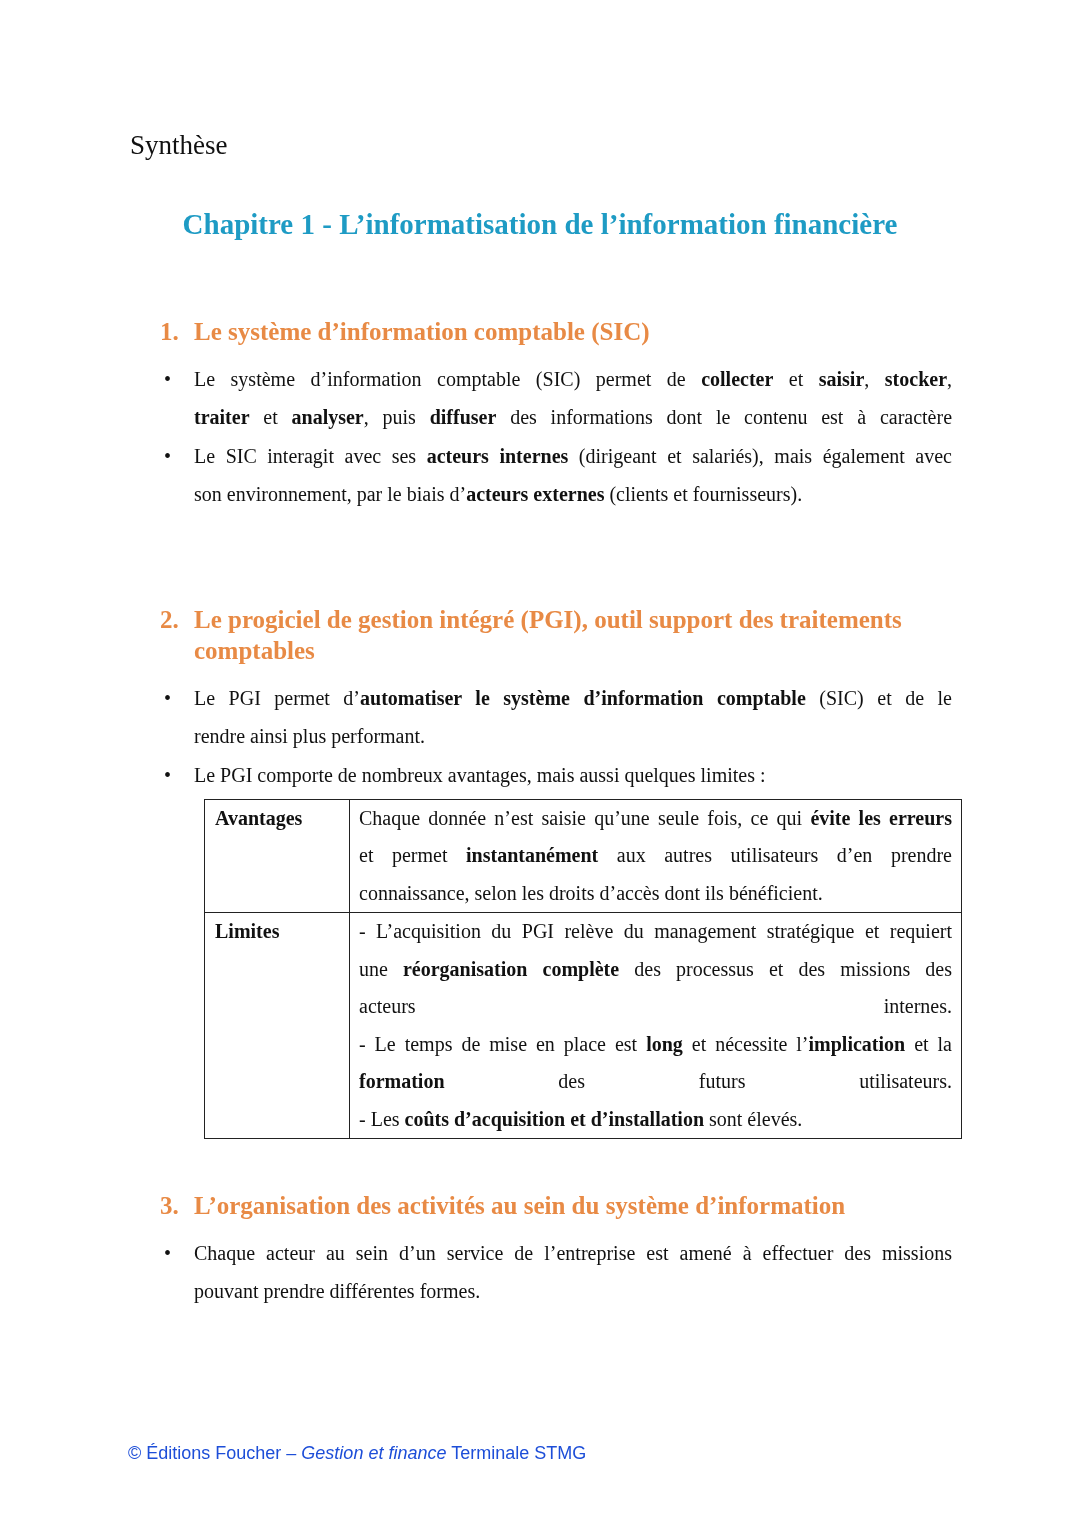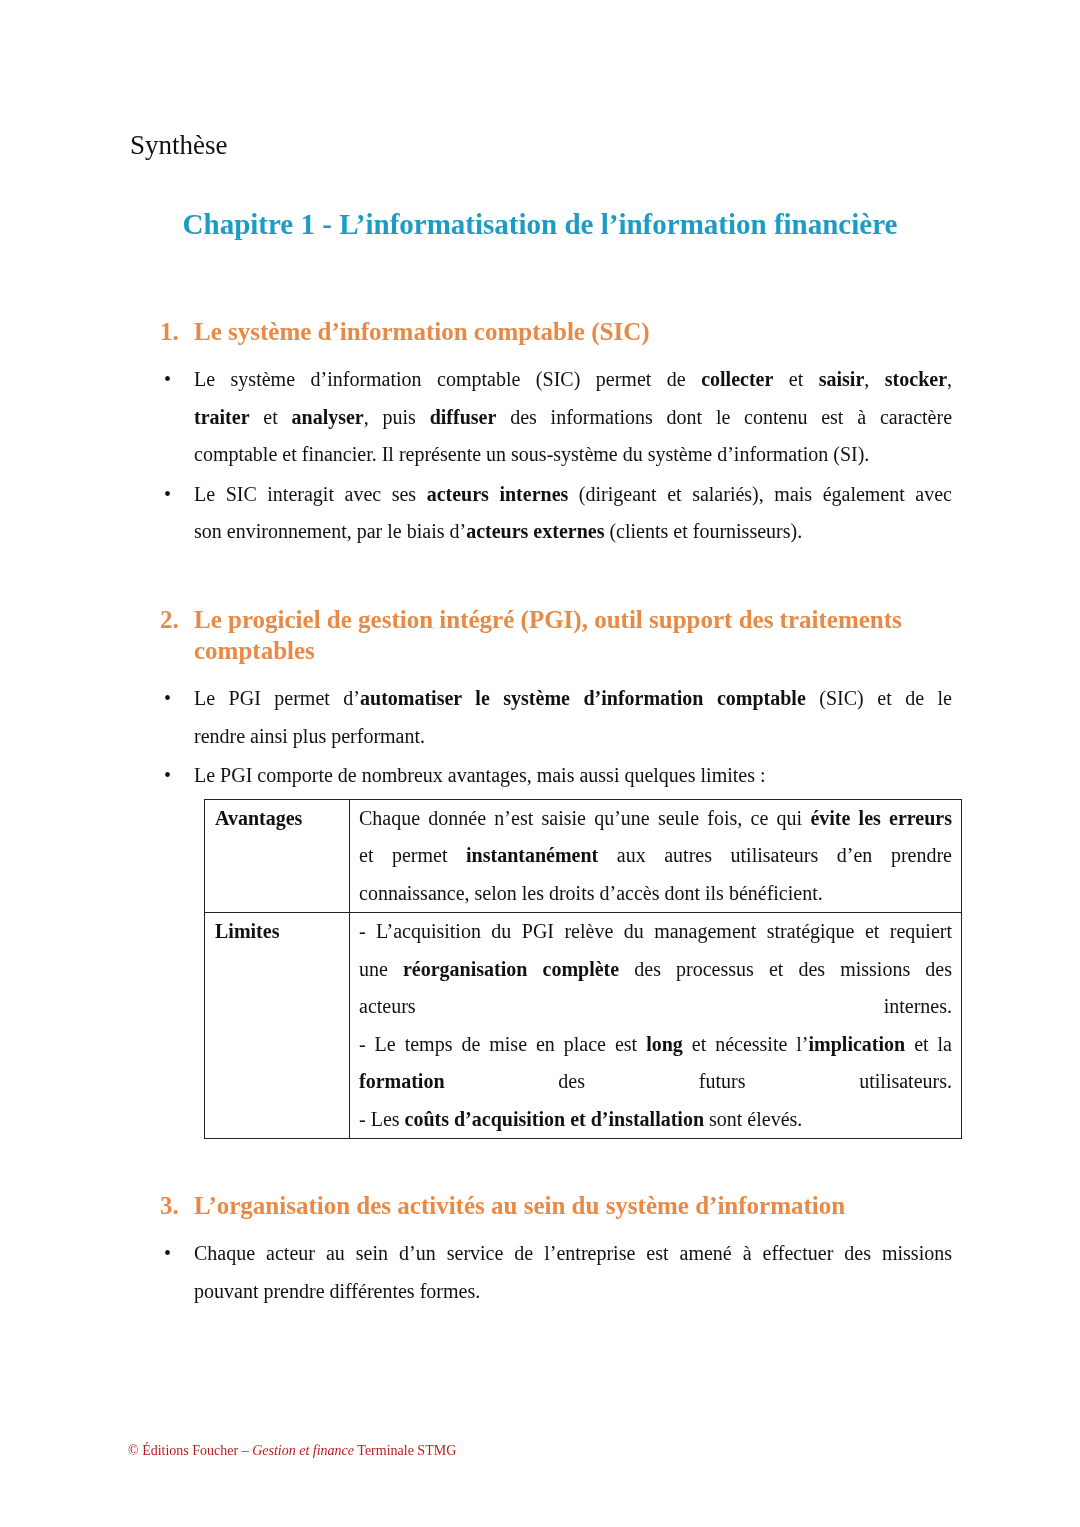--- a/index.html
+++ b/index.html
@@ -21,39 +21,38 @@
   .s2 { top: 604px; }
   .s2 .bullets { margin-top: 14px; }
   .s3 { top: 1190px; }
   .s3 .bullets { margin-top: 14px; }
   table.pgi { border-collapse: collapse; margin-left: 44px; width: 758px; margin-top: 4px; }
   table.pgi td { border: 1.5px solid #222; vertical-align: top; font-size: 20px; line-height: 37.5px; }
   table.pgi td.head { width: 128px; padding: 0 6px 0 10px; font-weight: bold; }
   table.pgi td.body { padding: 0 9px 0 9px; text-align: justify; }
   .jline { display: block; text-align: justify; text-align-last: justify; }
   .lline { display: block; }
-  .footer { position: absolute; left: 128px; top: 1443px; font-family: Liberation Serif, serif;
-            font-size: 14px; color: #b91c1c; }
+  .footer { position: absolute; left: 128px; top: 1443px; font-family: Liberation Sans, sans-serif;
+            font-size: 18px; color: #1d4ed8; }
 </style>
 </head>
 <body>
 
 <div class="page-label">Synthèse</div>
 <div class="chapter-title">Chapitre 1 - L’informatisation de l’information financière</div>
 
 <div class="section s1">
   <div class="section-heading">
     <span class="num">1.</span>
     <span>Le système d’information comptable (SIC)</span>
   </div>
   <ul class="bullets">
     <li>
         <span class="jline"><span>Le système d’information comptable (SIC) permet de </span><b>collecter</b><span> et </span><b>saisir</b><span>, </span><b>stocker</b><span>,</span></span>
         <span class="jline"><b>traiter</b><span> et </span><b>analyser</b><span>, puis </span><b>diffuser</b><span> des informations dont le contenu est à caractère</span></span>
-        <span class="lline"><span>comptable et financier. Il représente un sous-système du système d’information (SI).</span></span>
       </li>
     <li>
         <span class="jline"><span>Le SIC interagit avec ses </span><b>acteurs internes</b><span> (dirigeant et salariés), mais également avec</span></span>
         <span class="lline"><span>son environnement, par le biais d’</span><b>acteurs externes</b><span> (clients et fournisseurs).</span></span>
       </li>
   </ul>
 </div>
 
 <div class="section s2">
   <div class="section-heading">

